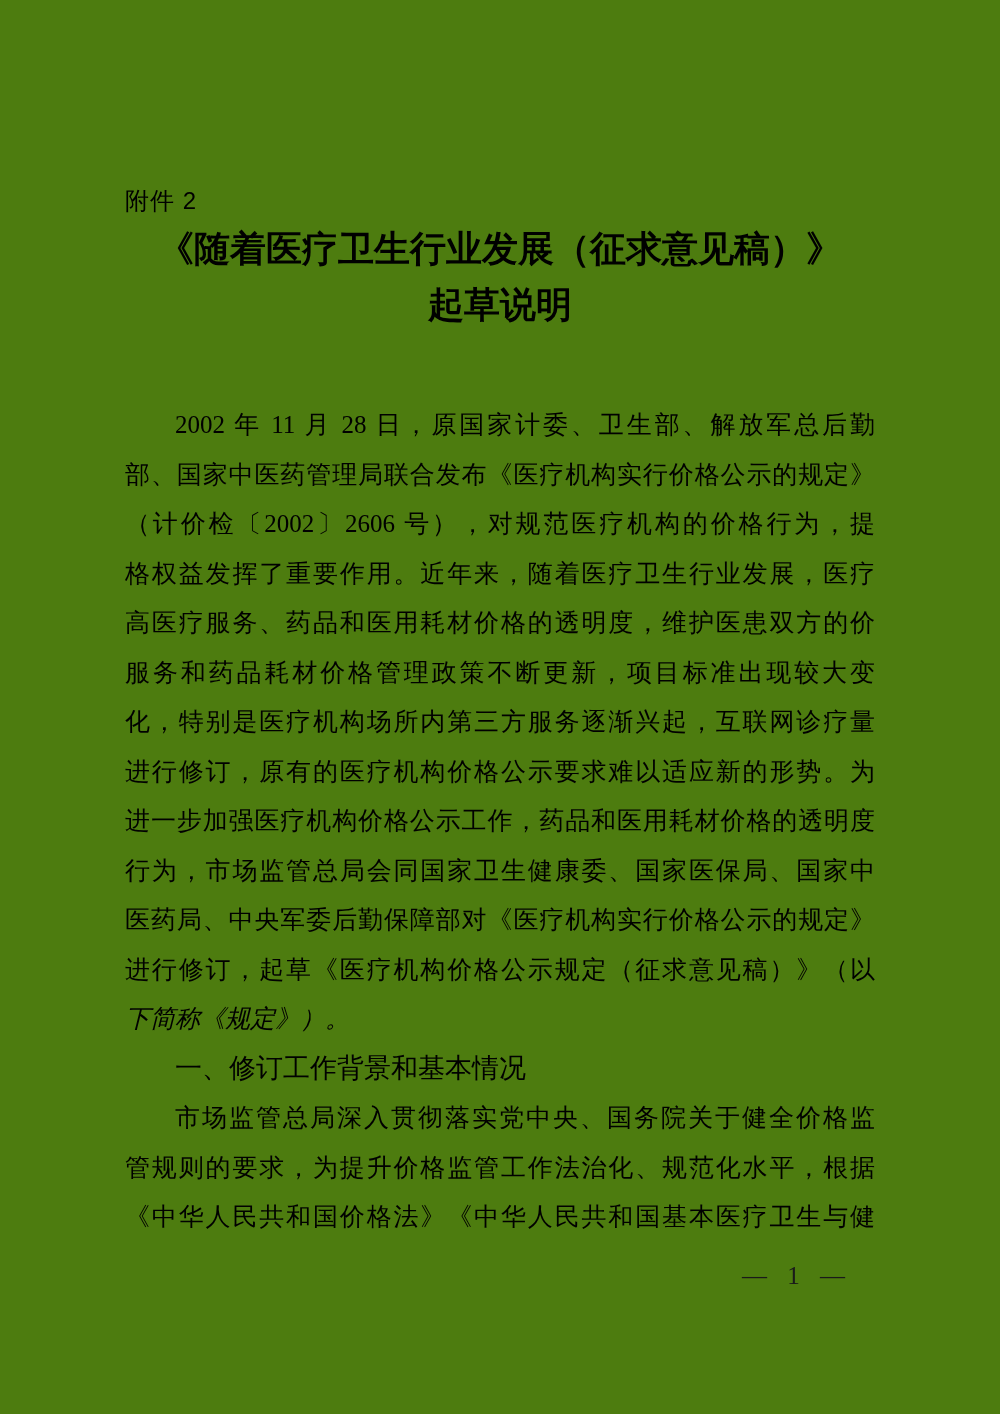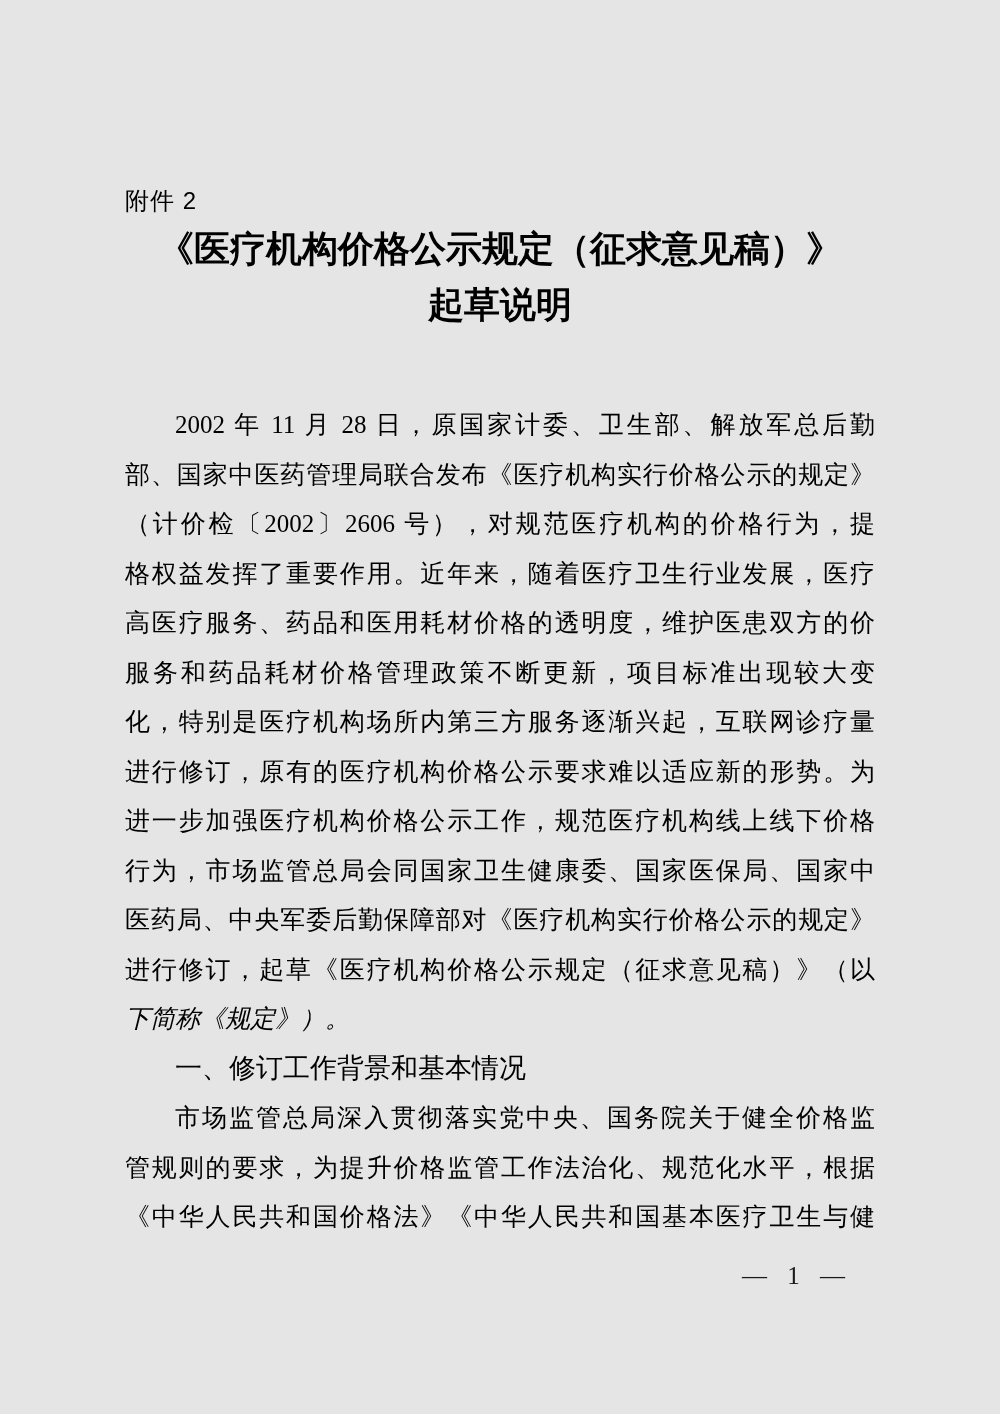--- a/index.html
+++ b/index.html
@@ -4,21 +4,21 @@
 <style>
   html, body {
     margin: 0;
     padding: 0;
     background: #ffffff;
   }
   .page {
     position: relative;
     width: 1000px;
     height: 1414px;
-    background: #e5e5e5;
+    background: #4d7c0f;
     color: #000000;
     overflow: hidden;
     font-family: "Liberation Serif", serif;
   }
   .attachment {
     position: absolute;
     left: 125px;
     top: 186px;
     font-family: "Liberation Sans", sans-serif;
     font-size: 24px;
@@ -76,34 +76,34 @@
     color: #1a1a1a;
   }
 </style>
 </head>
 <body>
 
 <div class="page">
   <div class="attachment">附件 2</div>
 
   <div class="title">
-    <div class="title-line">《医疗机构价格公示规定（征求意见稿）》</div>
+    <div class="title-line">《随着医疗卫生行业发展（征求意见稿）》</div>
     <div class="title-line">起草说明</div>
   </div>
 
   <div class="docbody" id="doc-body">
       <div class="line indent">2002 年 11 月 28 日，原国家计委、卫生部、解放军总后勤</div>
       <div class="line">部、国家中医药管理局联合发布《医疗机构实行价格公示的规定》</div>
       <div class="line">（计价检〔2002〕2606 号），对规范医疗机构的价格行为，提</div>
       <div class="line">格权益发挥了重要作用。近年来，随着医疗卫生行业发展，医疗</div>
       <div class="line">高医疗服务、药品和医用耗材价格的透明度，维护医患双方的价</div>
       <div class="line">服务和药品耗材价格管理政策不断更新，项目标准出现较大变</div>
       <div class="line">化，特别是医疗机构场所内第三方服务逐渐兴起，互联网诊疗量</div>
       <div class="line">进行修订，原有的医疗机构价格公示要求难以适应新的形势。为</div>
-      <div class="line">进一步加强医疗机构价格公示工作，规范医疗机构线上线下价格</div>
+      <div class="line">进一步加强医疗机构价格公示工作，药品和医用耗材价格的透明度</div>
       <div class="line">行为，市场监管总局会同国家卫生健康委、国家医保局、国家中</div>
       <div class="line">医药局、中央军委后勤保障部对《医疗机构实行价格公示的规定》</div>
       <div class="line">进行修订，起草《医疗机构价格公示规定（征求意见稿）》（以</div>
       <div class="line flush">下简称《规定》）。</div>
       <div class="heading">一、修订工作背景和基本情况</div>
       <div class="line indent">市场监管总局深入贯彻落实党中央、国务院关于健全价格监</div>
       <div class="line">管规则的要求，为提升价格监管工作法治化、规范化水平，根据</div>
       <div class="line">《中华人民共和国价格法》《中华人民共和国基本医疗卫生与健</div>
     </div>
 

